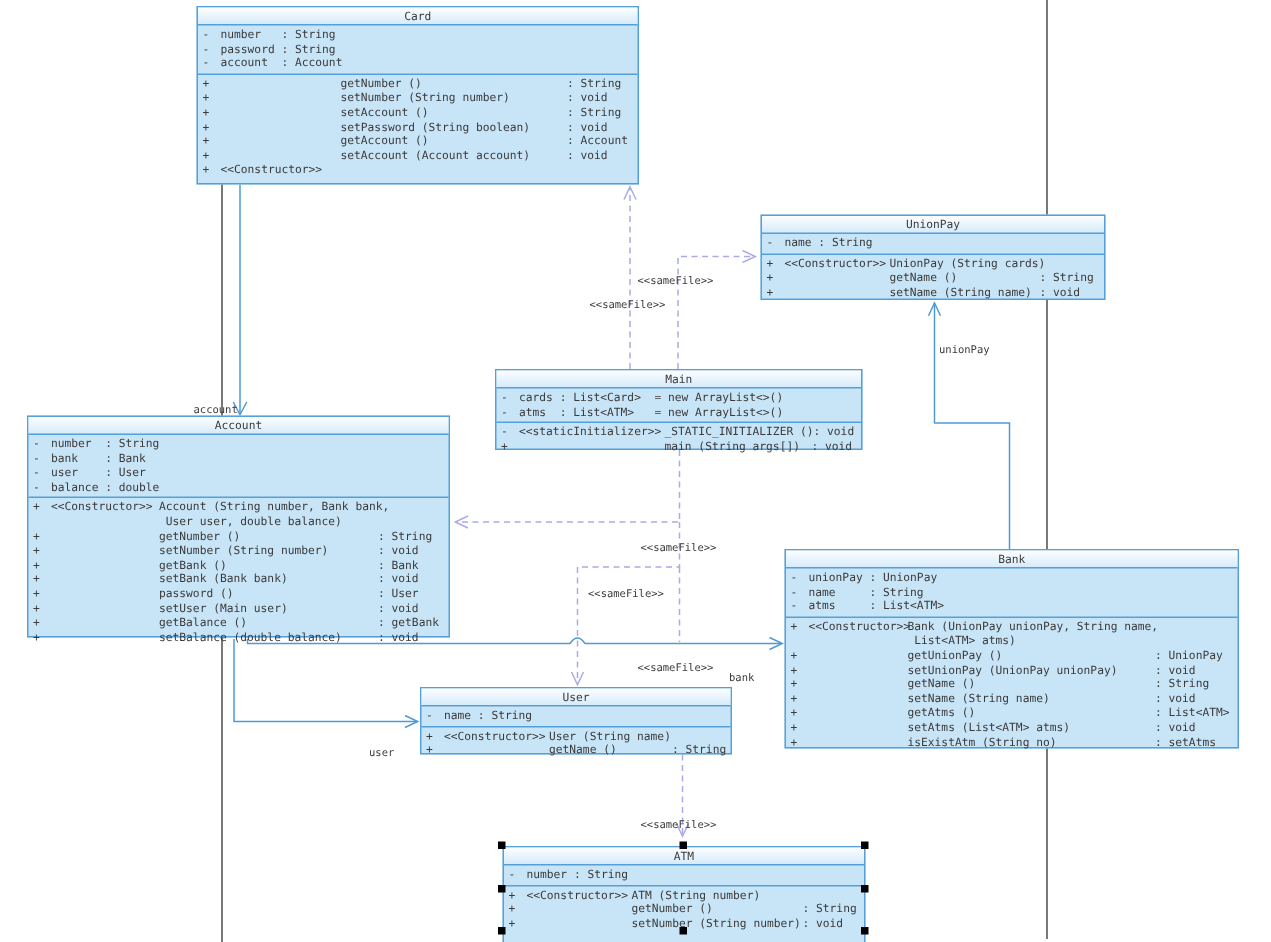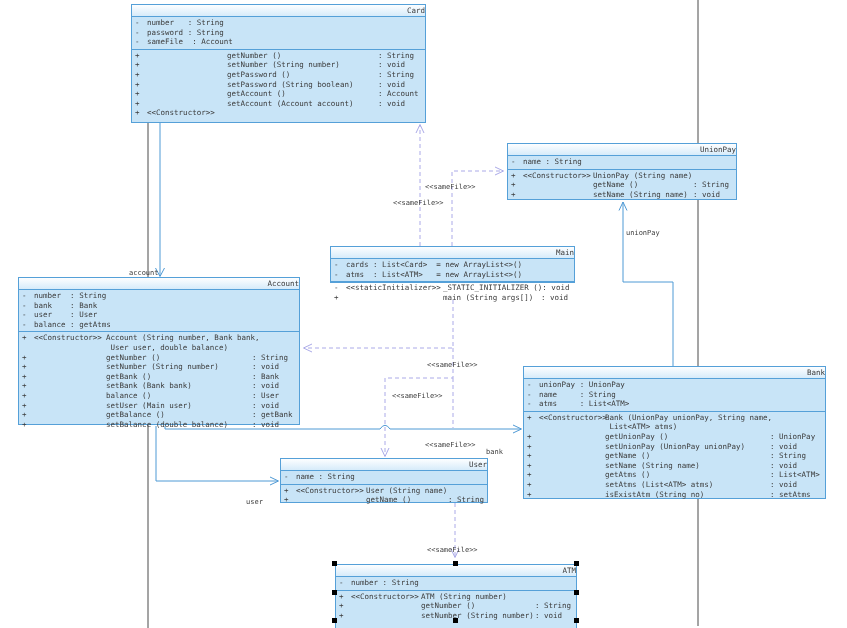--- a/index.html
+++ b/index.html
@@ -7,21 +7,21 @@
           font-family:"DejaVu Sans Mono",monospace;}
   svg.edges{position:absolute;left:0;top:0;z-index:1;}
   svg.edges path, svg.edges polyline{fill:none;stroke-width:1;}
   .assoc{stroke:var(--assoc);}
   .dep{stroke:var(--dep);stroke-dasharray:4 3;}
   .dep-arrow{stroke:var(--dep);}
   .frame{stroke:var(--frame);}
   .uml-class{position:absolute;z-index:2;box-sizing:border-box;display:flex;flex-direction:column;
              border:1px solid var(--cls-border);background:var(--cls-fill);
              font-size:7.5px;line-height:9.6px;color:var(--text);}
-  .uml-title{height:11px;line-height:11px;text-align:right;
+  .uml-title{height:11px;line-height:11px;text-align:center;
              background:linear-gradient(#fdfeff,#d6ebfa);
              border-bottom:1px solid var(--cls-border);}
   .uml-attrs{padding:1px 0 2px 0;border-bottom:1px solid var(--cls-border);}
   .uml-methods{padding:1px 0 2px 0;flex:1;}
   .row{display:grid;padding:0 3px;}
   .arow{grid-template-columns:12px 1fr;}
   .mrow{grid-template-columns:12px var(--st) 1fr var(--rt);}
   .vis{white-space:pre;}
   .atext,.st,.sig,.ret{white-space:pre;}
   .elabel{position:absolute;z-index:3;font-size:7px;line-height:8px;color:var(--text);white-space:pre;margin-top:20px;}
@@ -101,40 +101,40 @@
           <div class="row arow">
             <span class="vis">-</span>
             <span class="atext">number   : String</span>
           </div>
           <div class="row arow">
             <span class="vis">-</span>
             <span class="atext">password : String</span>
           </div>
           <div class="row arow">
             <span class="vis">-</span>
-            <span class="atext">sameFile  : Account</span>
+            <span class="atext">account  : Account</span>
           </div>
         </div>
         <div class="uml-methods">
           <div class="row mrow">
             <span class="vis">+</span>
             <span class="st"></span>
             <span class="sig">getNumber ()</span>
             <span class="ret">: String</span>
           </div>
           <div class="row mrow">
             <span class="vis">+</span>
             <span class="st"></span>
             <span class="sig">setNumber (String number)</span>
             <span class="ret">: void</span>
           </div>
           <div class="row mrow">
             <span class="vis">+</span>
             <span class="st"></span>
-            <span class="sig">getPassword ()</span>
+            <span class="sig">setAccount ()</span>
             <span class="ret">: String</span>
           </div>
           <div class="row mrow">
             <span class="vis">+</span>
             <span class="st"></span>
             <span class="sig">setPassword (String boolean)</span>
             <span class="ret">: void</span>
           </div>
           <div class="row mrow">
             <span class="vis">+</span>
@@ -160,38 +160,38 @@
         <div class="uml-attrs">
           <div class="row arow">
             <span class="vis">-</span>
             <span class="atext">name : String</span>
           </div>
         </div>
         <div class="uml-methods">
           <div class="row mrow">
             <span class="vis">+</span>
             <span class="st">&lt;&lt;Constructor&gt;&gt;</span>
-            <span class="sig">UnionPay (String name)</span>
+            <span class="sig">UnionPay (String cards)</span>
             <span class="ret"></span>
           </div>
           <div class="row mrow">
             <span class="vis">+</span>
             <span class="st"></span>
             <span class="sig">getName ()</span>
             <span class="ret">: String</span>
           </div>
           <div class="row mrow">
             <span class="vis">+</span>
             <span class="st"></span>
             <span class="sig">setName (String name)</span>
             <span class="ret">: void</span>
           </div>
         </div>
       </div>
-      <div class="uml-class" style="left: 330px; top: 246px; width: 245px; height: 37px; --st: 97px; --rt: 30px;">
+      <div class="uml-class" style="left: 330px; top: 246px; width: 245px; height: 54px; --st: 97px; --rt: 30px;">
         <div class="uml-title">Main</div>
         <div class="uml-attrs">
           <div class="row arow">
             <span class="vis">-</span>
             <span class="atext">cards : List&lt;Card&gt;  = new ArrayList&lt;&gt;()</span>
           </div>
           <div class="row arow">
             <span class="vis">-</span>
             <span class="atext">atms  : List&lt;ATM&gt;   = new ArrayList&lt;&gt;()</span>
           </div>
@@ -221,21 +221,21 @@
           <div class="row arow">
             <span class="vis">-</span>
             <span class="atext">bank    : Bank</span>
           </div>
           <div class="row arow">
             <span class="vis">-</span>
             <span class="atext">user    : User</span>
           </div>
           <div class="row arow">
             <span class="vis">-</span>
-            <span class="atext">balance : getAtms</span>
+            <span class="atext">balance : double</span>
           </div>
         </div>
         <div class="uml-methods">
           <div class="row mrow">
             <span class="vis">+</span>
             <span class="st">&lt;&lt;Constructor&gt;&gt;</span>
             <span class="sig">Account (String number, Bank bank,
  User user, double balance)</span>
             <span class="ret"></span>
           </div>
@@ -259,21 +259,21 @@
           </div>
           <div class="row mrow">
             <span class="vis">+</span>
             <span class="st"></span>
             <span class="sig">setBank (Bank bank)</span>
             <span class="ret">: void</span>
           </div>
           <div class="row mrow">
             <span class="vis">+</span>
             <span class="st"></span>
-            <span class="sig">balance ()</span>
+            <span class="sig">password ()</span>
             <span class="ret">: User</span>
           </div>
           <div class="row mrow">
             <span class="vis">+</span>
             <span class="st"></span>
             <span class="sig">setUser (Main user)</span>
             <span class="ret">: void</span>
           </div>
           <div class="row mrow">
             <span class="vis">+</span>

